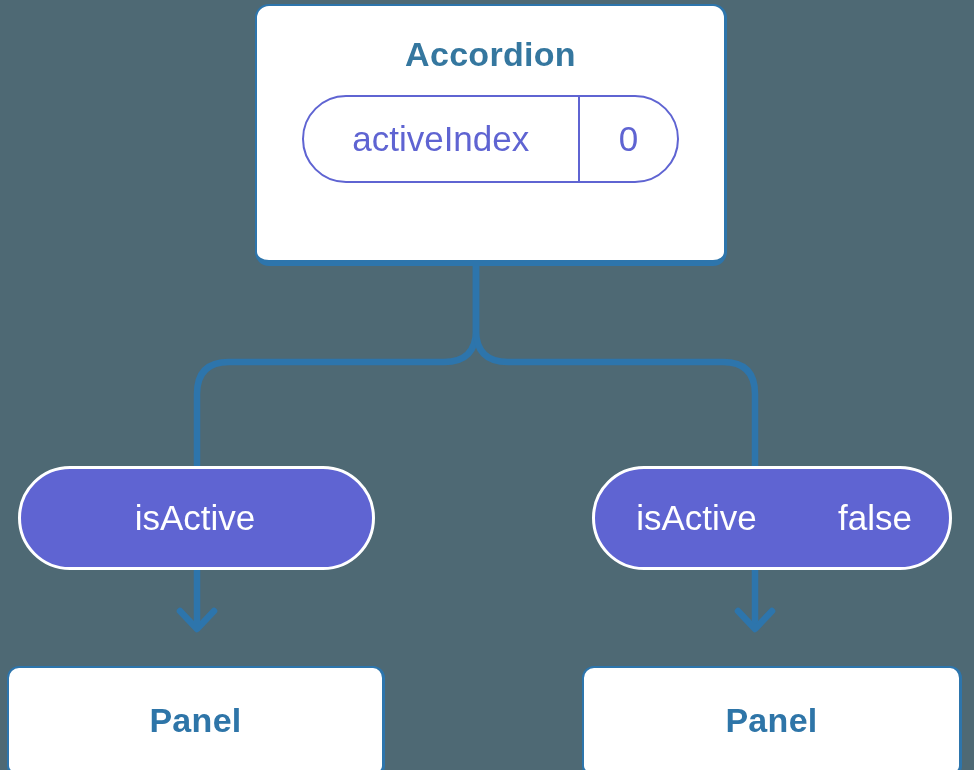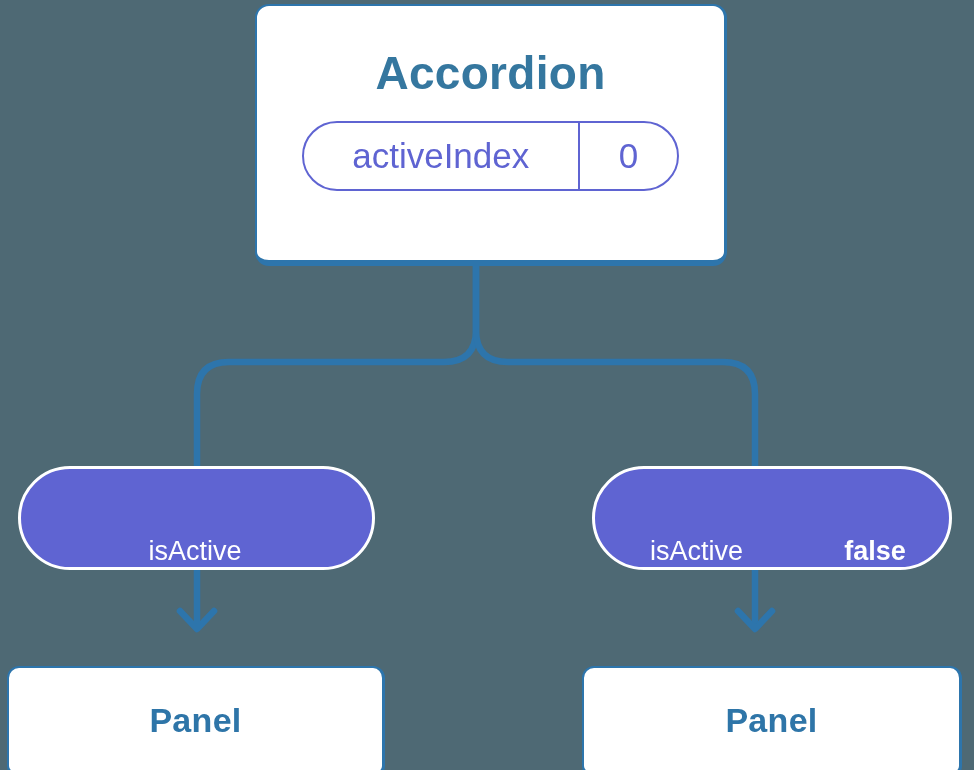--- a/index.html
+++ b/index.html
@@ -42,32 +42,32 @@
     border: 2px solid var(--card-border, #2d75ac);
     border-right-width: 3px;
     border-bottom-width: 6px;
     border-radius: 14px;
     display: flex;
     flex-direction: column;
     align-items: center;
     z-index: 1;
   }
   .card-title {
-    margin-top: 40px;
-    font-size: 46px;
+    margin-top: 29px;
+    font-size: 34px;
     font-weight: 700;
     color: var(--title-text, #35779f);
     letter-spacing: 0.3px;
   }
 
   
   .state-pill {
     margin-top: 21px;
     box-sizing: border-box;
-    width: 377px; height: 70px;
+    width: 377px; height: 88px;
     border: 2.5px solid var(--pill-purple, #5f64d2);
     border-radius: 60px;
     display: flex;
     align-items: stretch;
     color: var(--pill-purple, #5f64d2);
     font-size: 35px;
     overflow: hidden;
     background: #ffffff;
   }
   .state-pill .pill-name {
@@ -85,38 +85,38 @@
 
   
   .solid-pill {
     position: absolute;
     box-sizing: border-box;
     height: 104px;
     background: var(--pill-purple, #5f64d2);
     border: 3px solid #ffffff;
     border-radius: 60px;
     display: flex;
-    align-items: flex-end;
+    align-items: center;
     color: #ffffff;
-    font-size: 27px;
+    font-size: 35px;
     z-index: 1;
     overflow: hidden;
   }
   .pill-left  { left: 18px;  top: 466px; width: 357px; }
   .pill-right { left: 592px; top: 466px; width: 360px; }
   .solid-pill .pill-name {
     flex: 1;
     display: flex; align-items: center; justify-content: center;
   }
   .solid-pill .pill-sep { width: 3px; background: #ffffff; }
   .solid-pill .pill-value {
     display: flex; align-items: center; justify-content: center;
   }
   .pill-left  .pill-value { width: 139px; }
-  .pill-right .pill-value { width: 148px; font-weight: bold; }
+  .pill-right .pill-value { width: 148px; }
 
   
   .panel {
     position: absolute;
     box-sizing: border-box;
     background: #ffffff;
     border: 2px solid var(--card-border, #2d75ac);
     border-right-width: 3px;
     border-bottom-width: 5px;
     border-radius: 12px;

